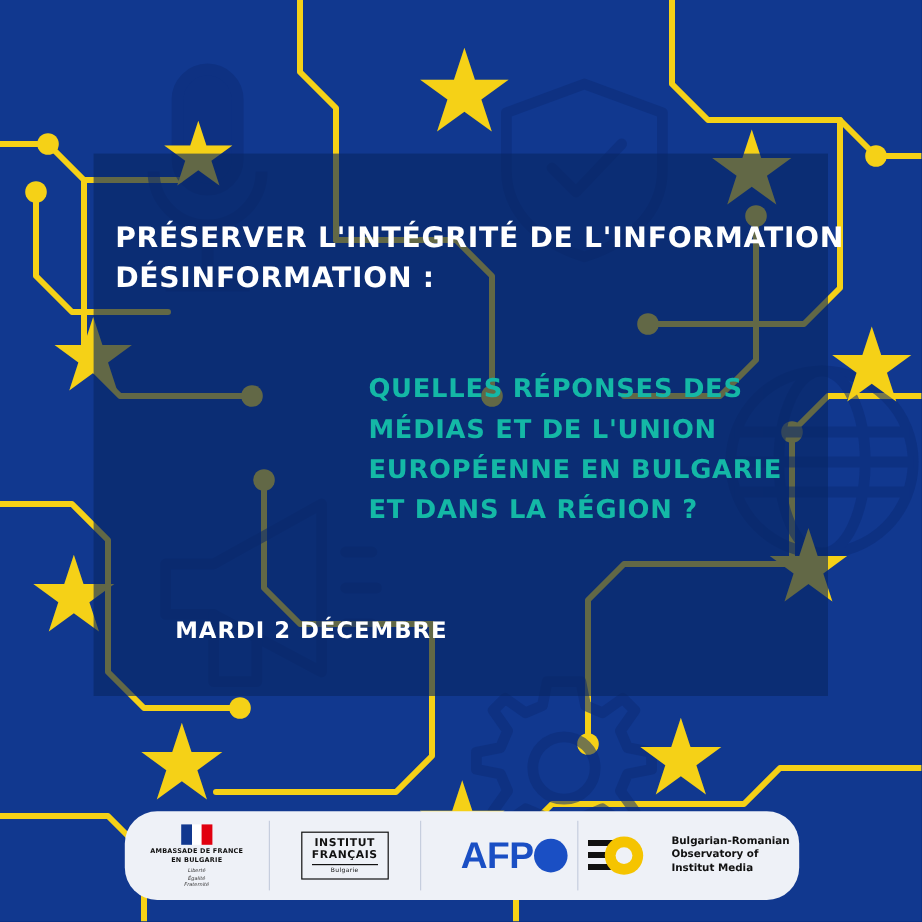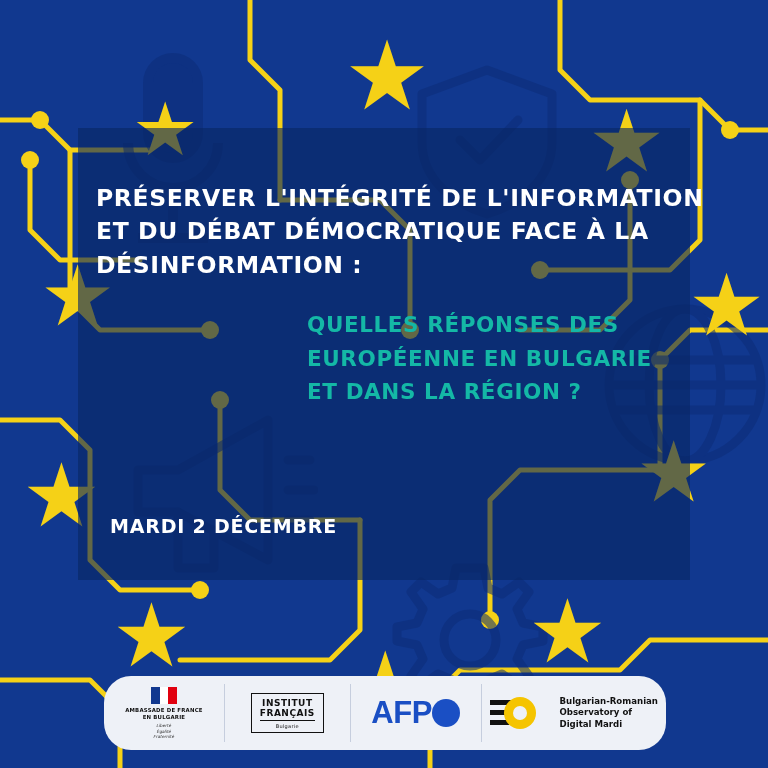--- a/index.html
+++ b/index.html
@@ -88,20 +88,21 @@
     width: 340px;
   }
   .info-line {
     color: #ffffff;
     font-weight: bold;
     font-size: 19px;
     letter-spacing: 0.8px;
     line-height: 1.42;
     text-transform: uppercase;
     white-space: nowrap;
+    margin-left: 36px;
   }
   
   .logo-bar {
     position: absolute;
     left: 104px;
     top: 676px;
     width: 562px;
     height: 74px;
     background: #eef1f7;
     display: flex;
@@ -311,26 +312,26 @@
     <div class="star" style="left:112px; top:592px; font-size:88px;">★</div>
     <div class="star" style="left:22px; top:452px; font-size:88px;">★</div>
     <div class="star" style="left:40px; top:254px; font-size:84px;">★</div>
     <div class="star" style="left:132px; top:92px; font-size:74px;">★</div>
   </div>
 
   <div class="panel"></div>
 
   <div class="title-block">
     <div class="title-line">Préserver l'intégrité de l'information</div>
-    <div class="title-line">et du débat démocratique face à la</div>
     <div class="title-line">désinformation :</div>
   </div>
 
   <div class="subtitle-block">
     <div class="subtitle-line">Quelles réponses des</div>
+    <div class="subtitle-line">médias et de l'Union</div>
     <div class="subtitle-line">européenne en Bulgarie</div>
     <div class="subtitle-line">et dans la région ?</div>
   </div>
 
   <div class="when-block">
     <div class="info-line">Mardi 2 décembre</div>
   </div>
 
 
   <div class="logo-bar">
@@ -360,41 +361,41 @@
       <div class="if-box">
         <div class="if-l1">INSTITUT</div>
         <div class="if-l2">FRANÇAIS</div>
         <div class="if-rule"></div>
         <div class="if-l3">Bulgarie</div>
       </div>
     </div>
 
     <div class="logo-sep"></div>
 
-    <div class="logo-cell" style="flex:1.15;">
+    <div class="logo-cell" style="flex:1.15;justify-content:flex-end;">
       <div class="afp">
         <div class="afp-word">AFP</div>
         <div class="afp-dot"></div>
       </div>
     </div>
 
     <div class="logo-sep"></div>
 
     <div class="logo-cell" style="flex:1.6;">
       <div class="brod">
         <div class="brod-mark">
           <div class="brod-bar" style="top:4px;  width:30px;"></div>
           <div class="brod-bar" style="top:14px; width:22px;"></div>
           <div class="brod-bar" style="top:24px; width:30px;"></div>
           <div class="brod-circle"></div>
           <div class="brod-inner"></div>
         </div>
         <div class="brod-txt">
           <div>Bulgarian-Romanian</div>
           <div>Observatory of</div>
-          <div>Digital Mardi</div>
+          <div>Institut Media</div>
         </div>
       </div>
     </div>
 
   </div>
 
 </div>
 
 </body></html>

